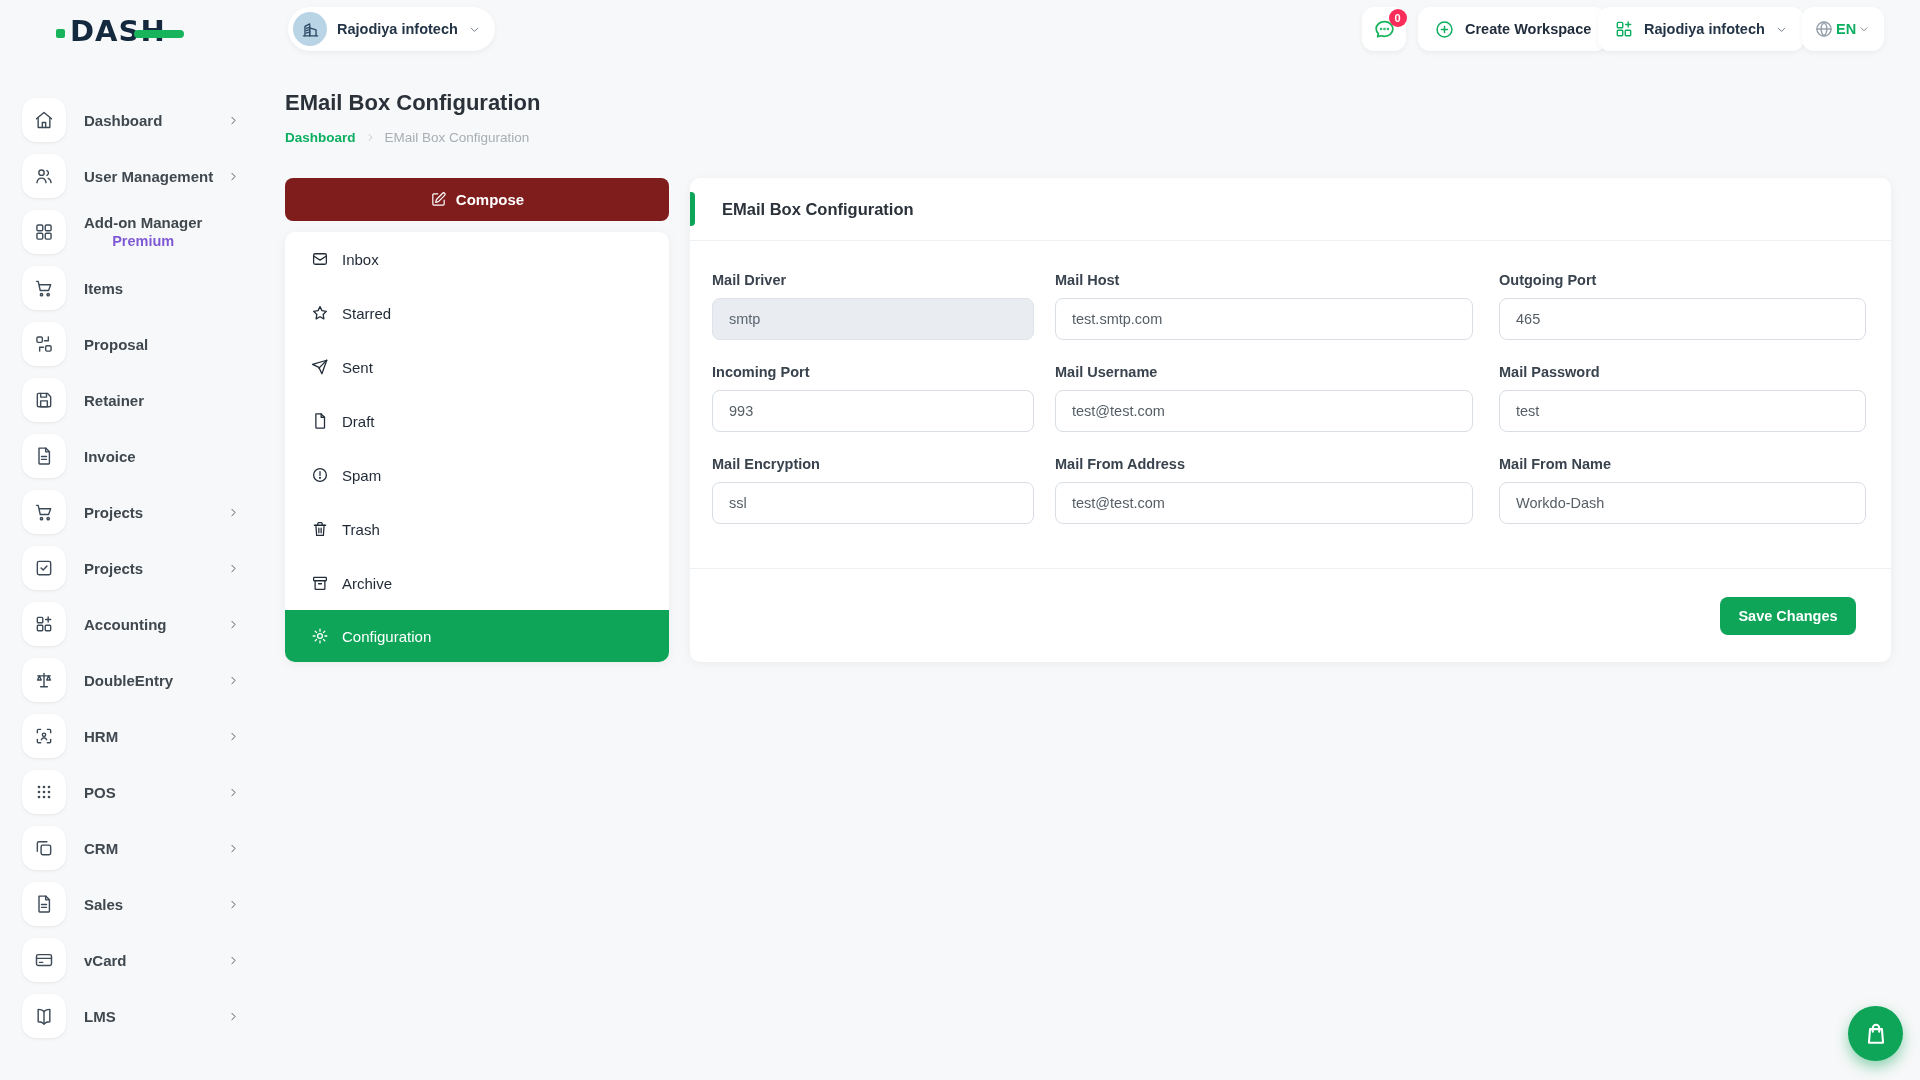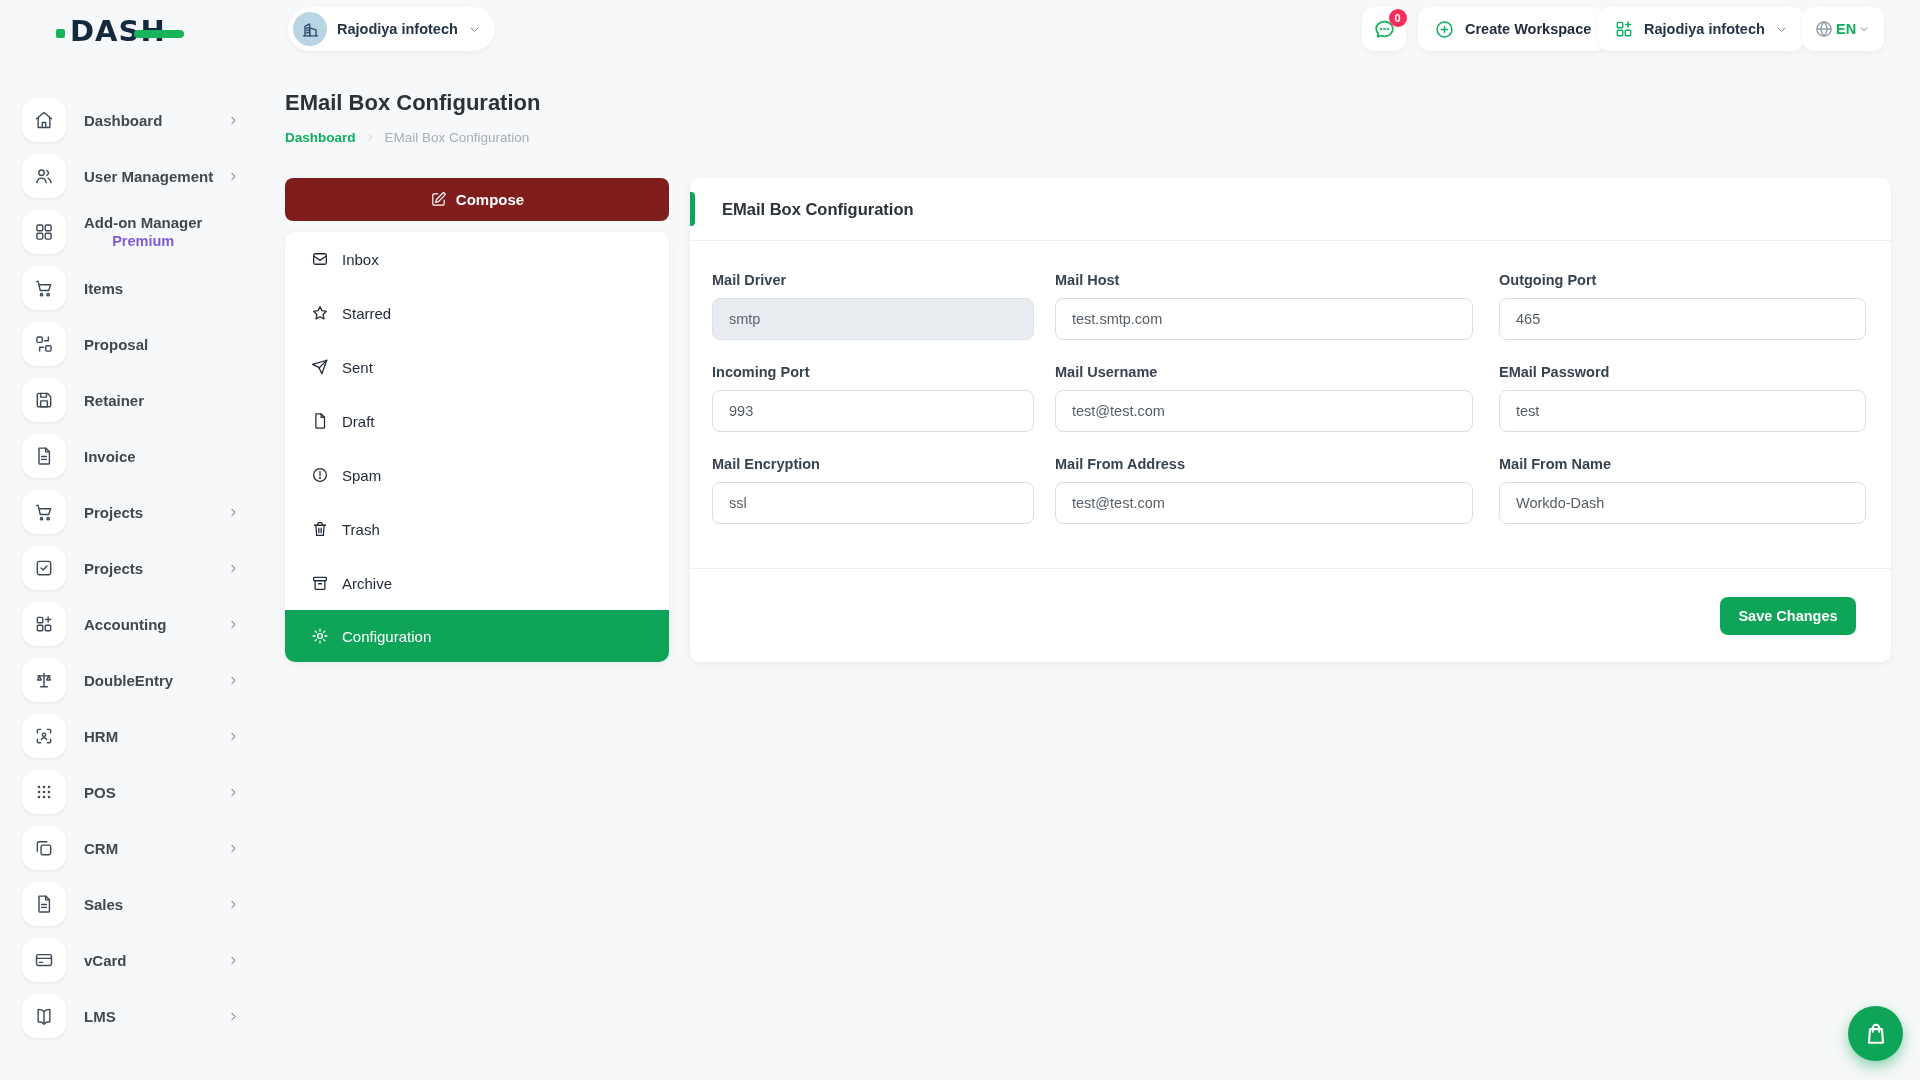--- a/index.html
+++ b/index.html
@@ -537,21 +537,21 @@
 
     <label class="f-label c3 r1l">Outgoing Port</label>
     <input class="f-input c3 r1i" value="465" style="">
 
     <label class="f-label c1 r2l">Incoming Port</label>
     <input class="f-input c1 r2i" value="993" style="">
 
     <label class="f-label c2 r2l">Mail Username</label>
     <input class="f-input c2 r2i" value="test@test.com" style="">
 
-    <label class="f-label c3 r2l">EMail Password</label>
+    <label class="f-label c3 r2l">Mail Password</label>
     <input class="f-input c3 r2i" value="test" style="">
 
     <label class="f-label c1 r3l">Mail Encryption</label>
     <input class="f-input c1 r3i" value="ssl" style="">
 
     <label class="f-label c2 r3l">Mail From Address</label>
     <input class="f-input c2 r3i" value="test@test.com" style="">
 
     <label class="f-label c3 r3l">Mail From Name</label>
     <input class="f-input c3 r3i" value="Workdo-Dash" style="">

